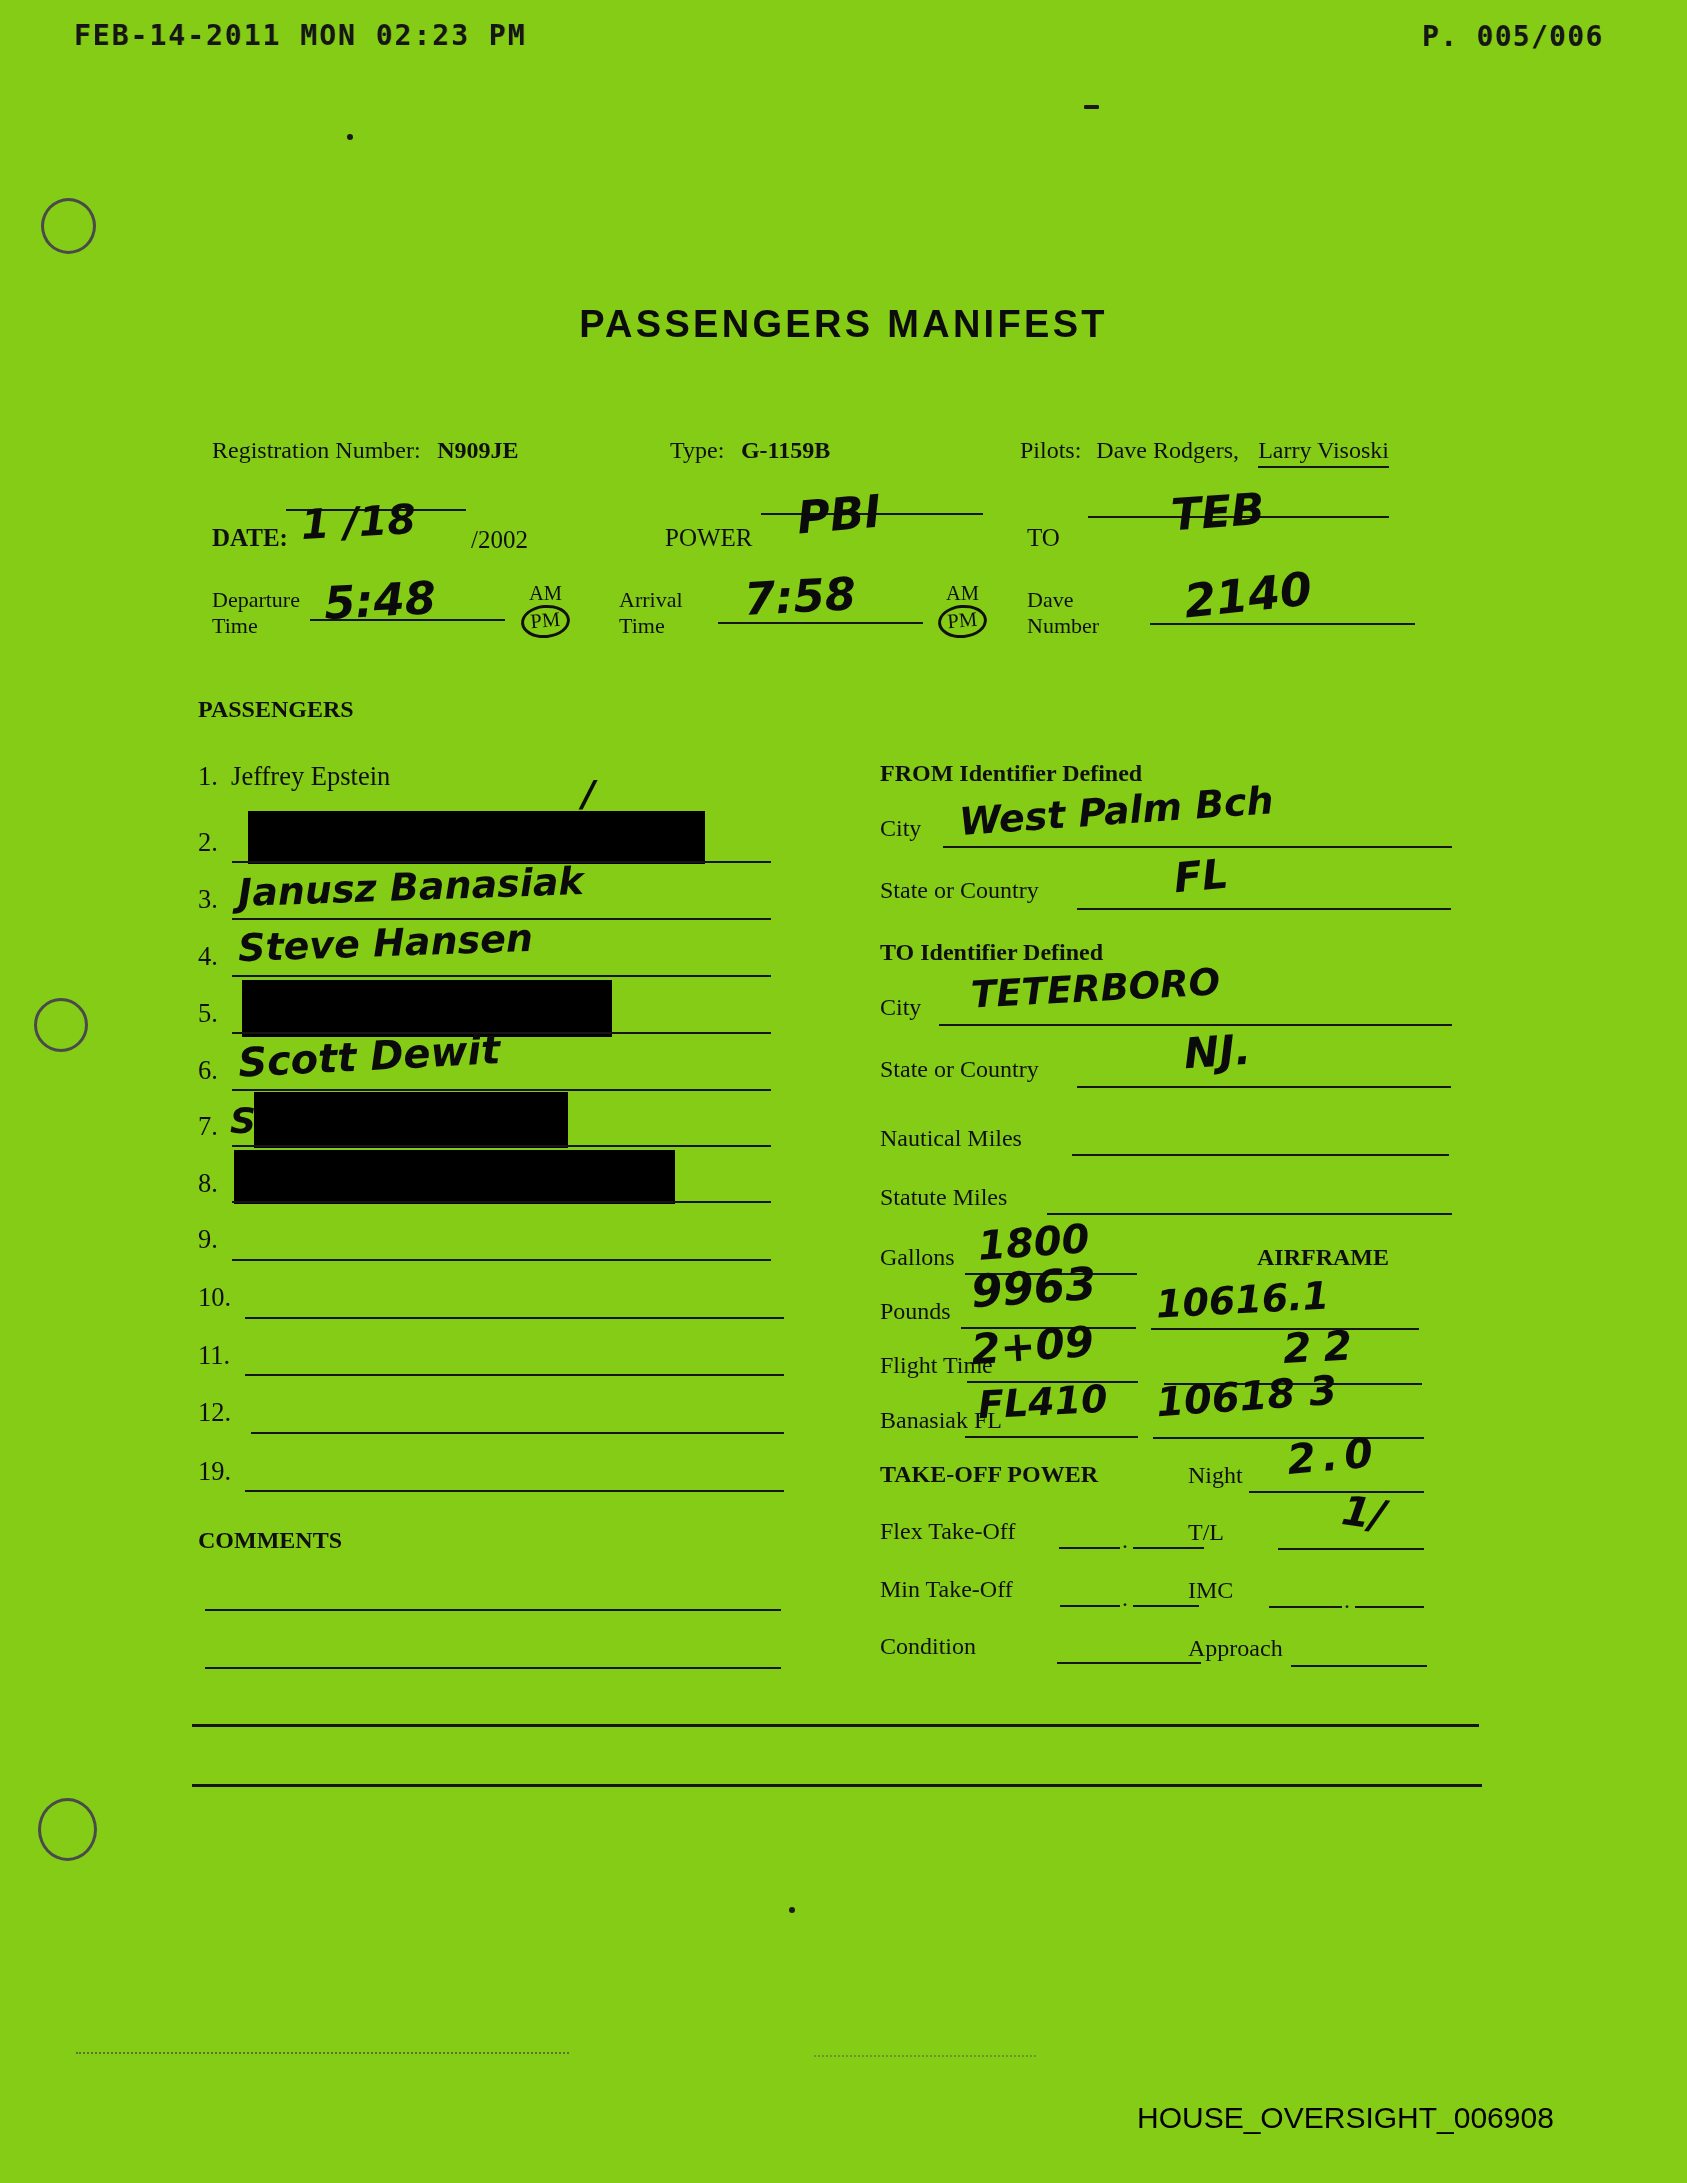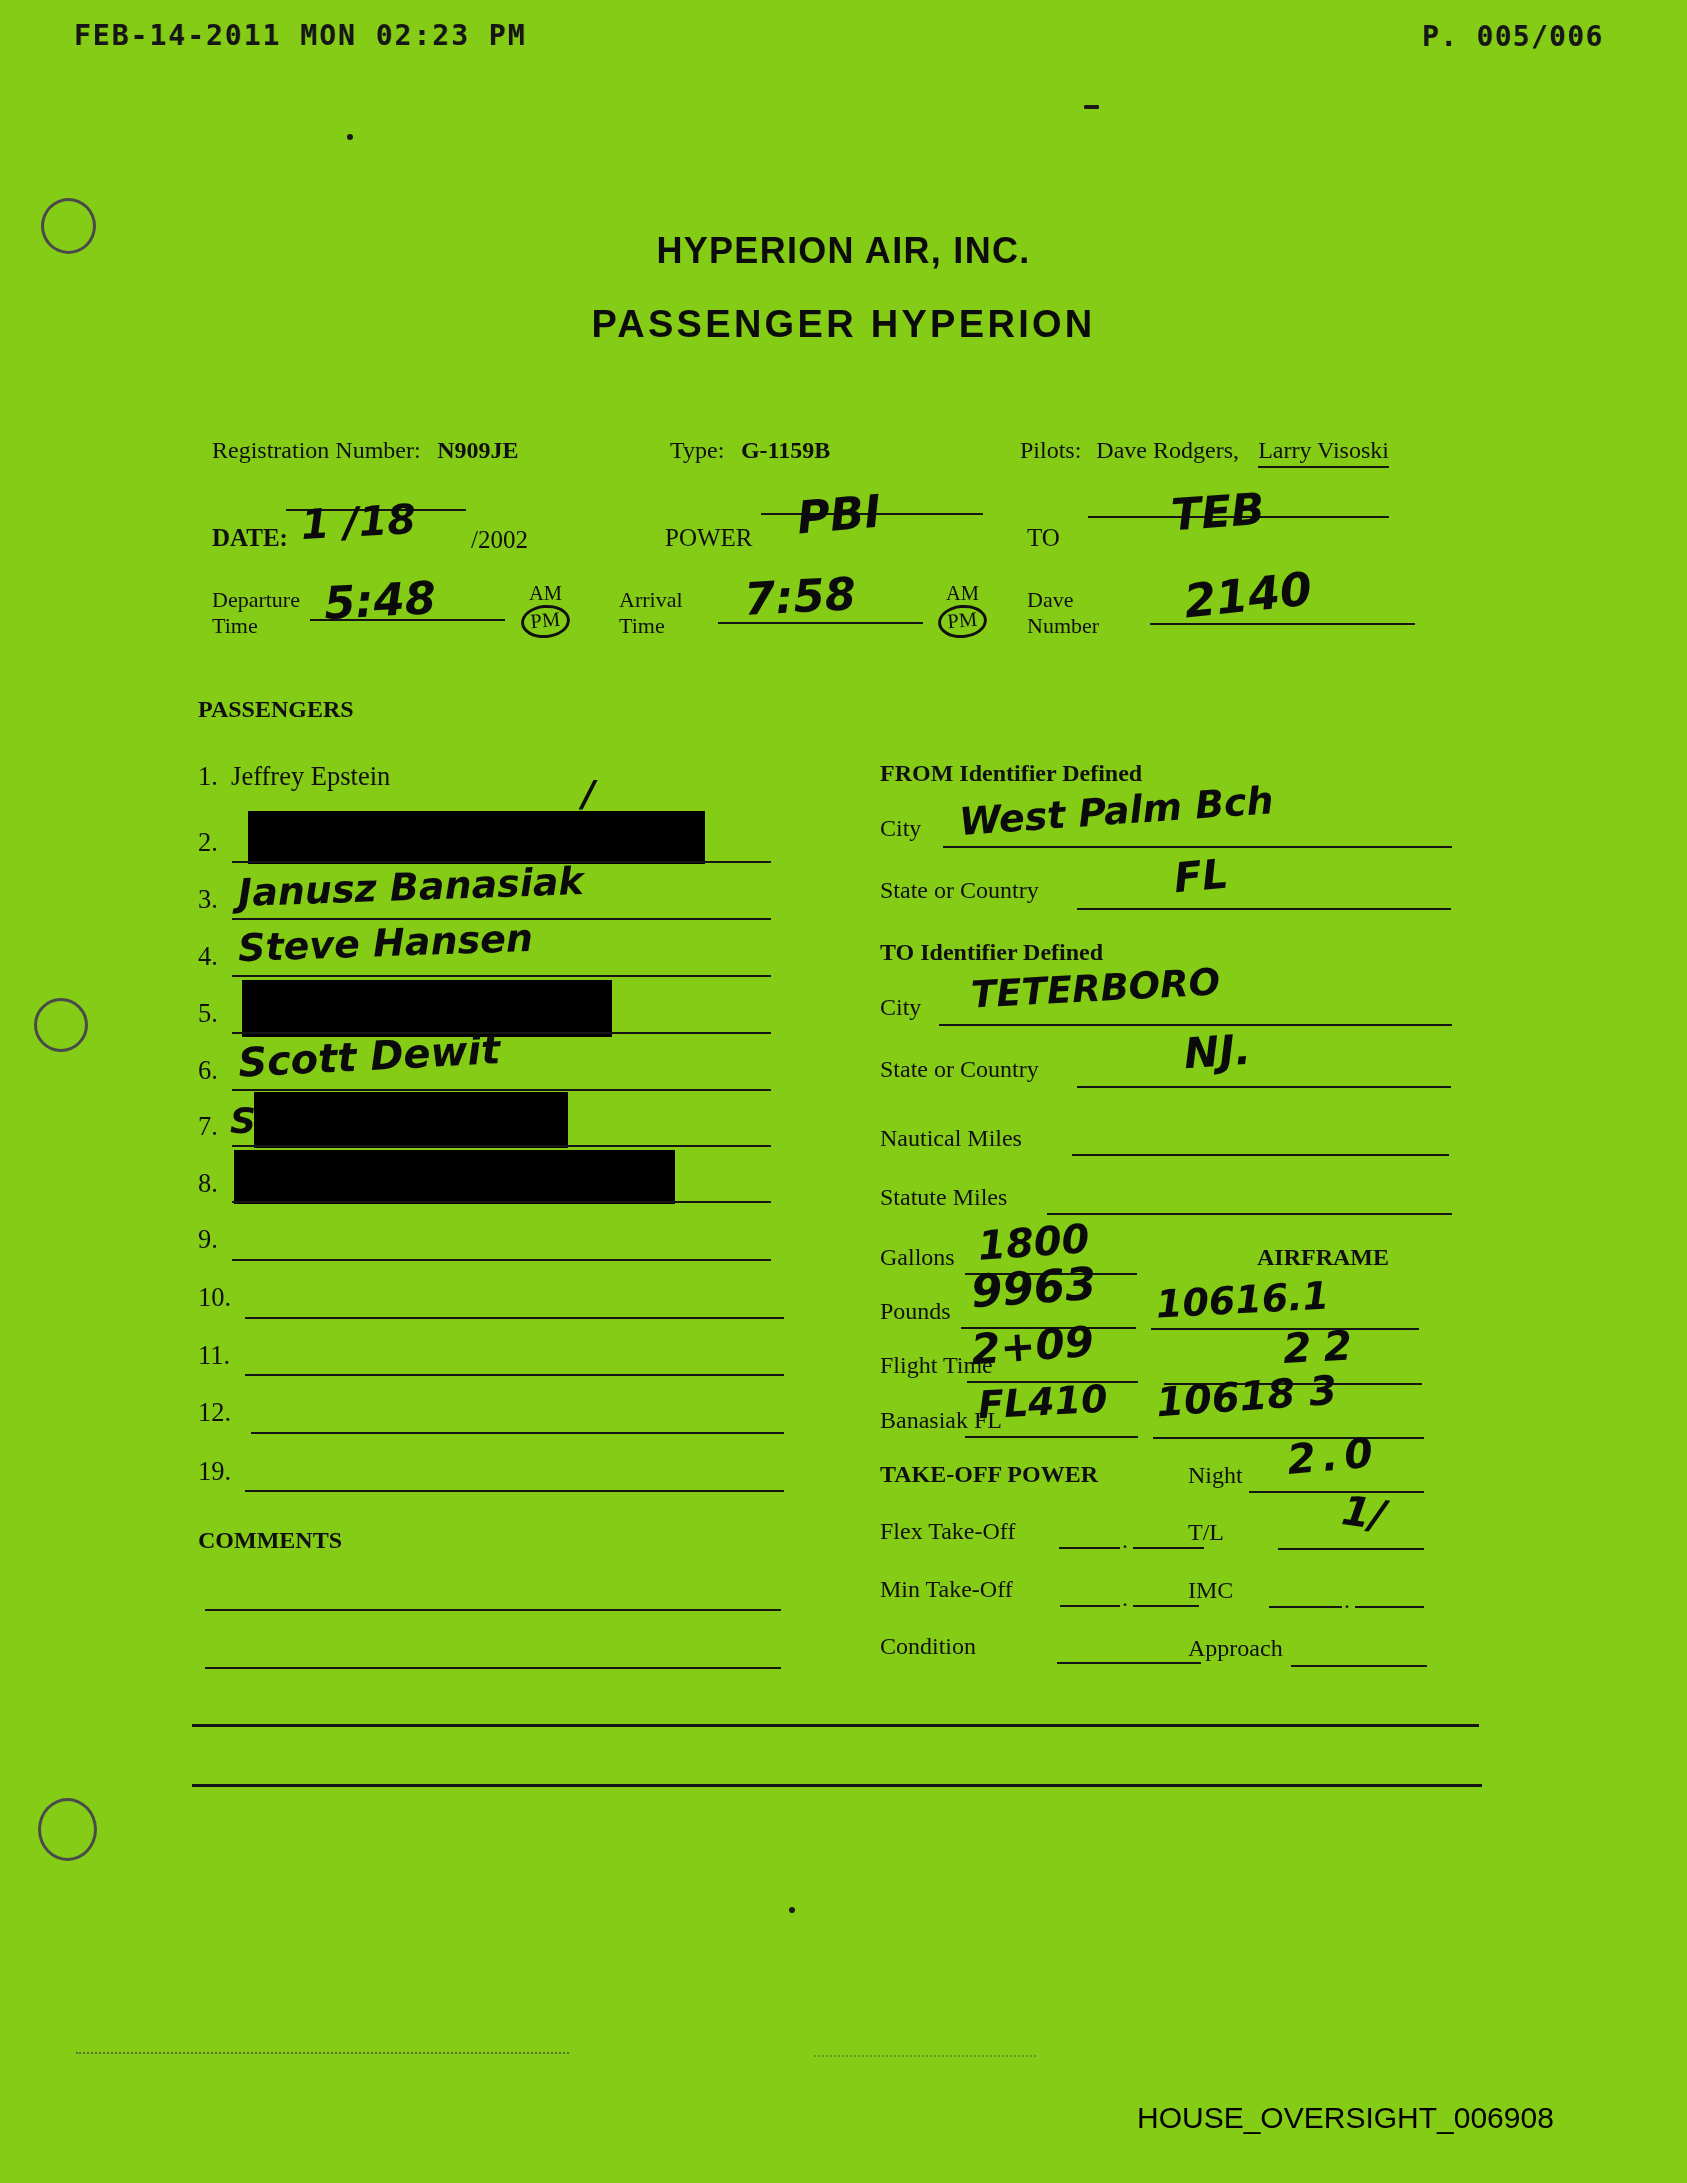--- a/index.html
+++ b/index.html
@@ -38,22 +38,21 @@
   <div class="abs mono fax-text" style="left:1422px; top:20px; letter-spacing:1.3px;">P. 005/006</div>
 
   <div class="punch" style="left:41px; top:198px; width:49px; height:50px;"></div>
   <div class="punch" style="left:34px; top:998px; width:48px; height:48px;"></div>
   <div class="punch" style="left:38px; top:1798px; width:53px; height:57px;"></div>
 
   <div class="speck" style="left:347px; top:134px; width:6px; height:6px;"></div>
   <div class="speck" style="left:1084px; top:105px; width:14.6px; height:4px; border-radius:1.3px;"></div>
   <div class="speck" style="left:789px; top:1907px; width:6px; height:6px;"></div>
 
-  <div class="abs title" style="top:230px; font-size:36px; letter-spacing:1.3px;">HYPERION AIR, INC.</div>
-  <div class="abs title" style="top:303px; font-size:38px; letter-spacing:3.3px;">PASSENGER HYPERION</div>
+  <div class="abs title" style="top:303px; font-size:38px; letter-spacing:3.3px;">PASSENGERS MANIFEST</div>
 
   <div class="abs label" style="left:212px; top:437px;">
     <span>Registration Number:</span>
     <span class="bold" style="margin-left:10.6px;">N909JE</span>
   </div>
   <div class="abs label" style="left:670px; top:437px;">
     <span>Type:</span>
     <span class="bold" style="margin-left:10.6px;">G-1159B</span>
   </div>
   <div class="abs label" style="left:1020px; top:437px;">

